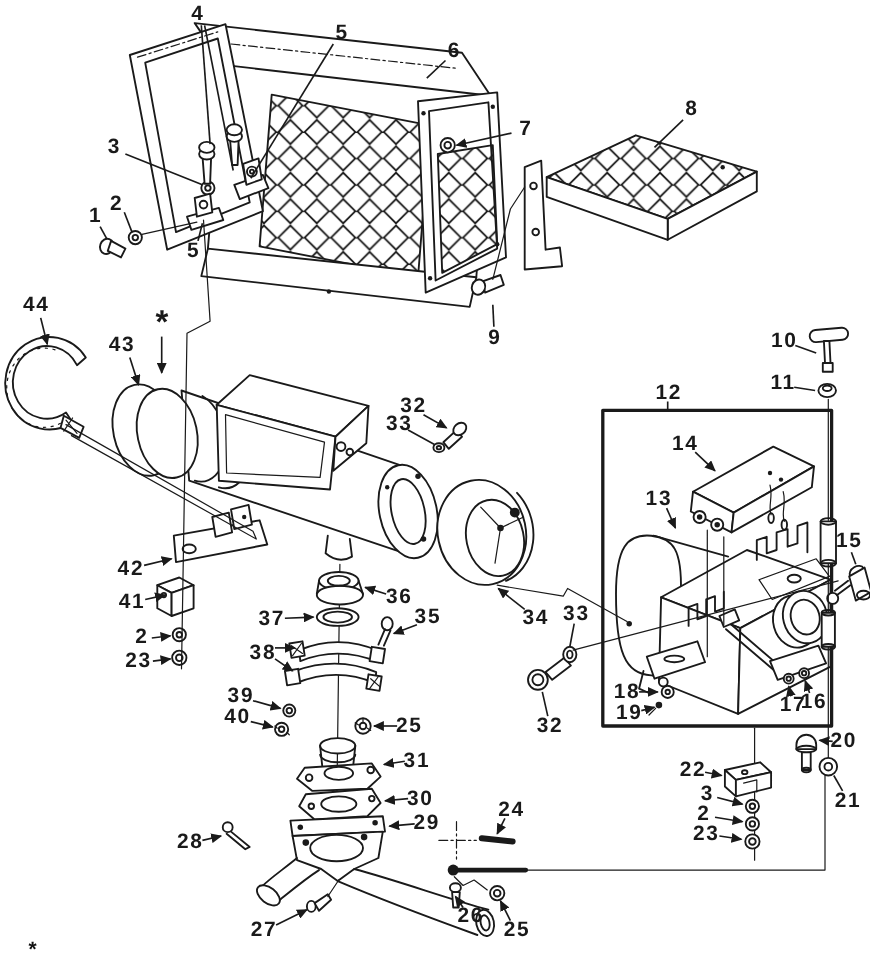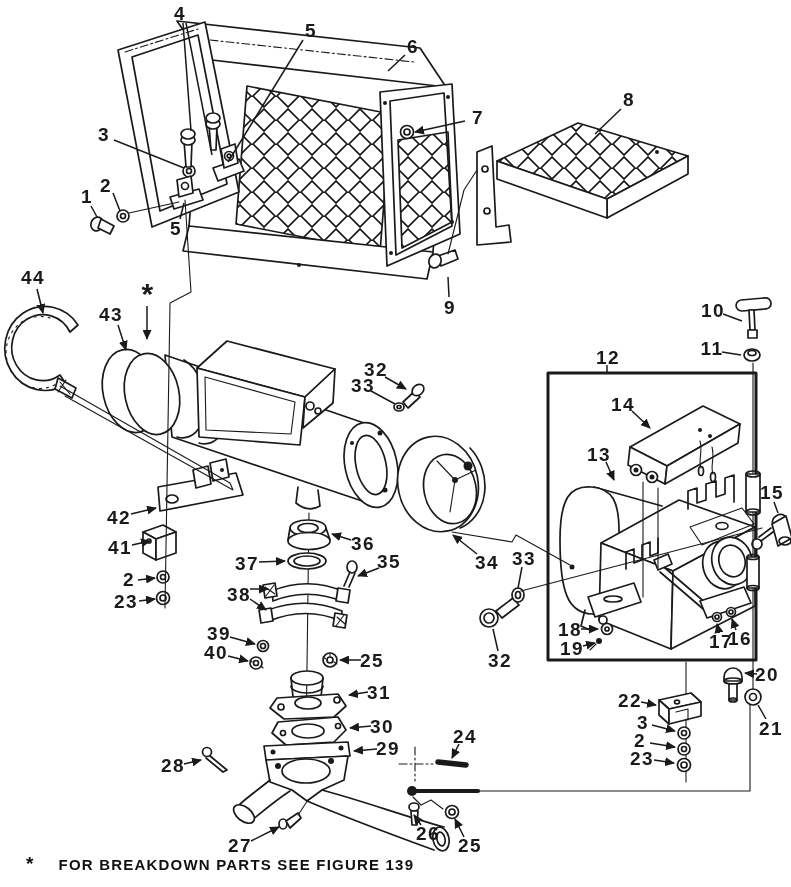--- a/index.html
+++ b/index.html
@@ -551,15 +551,14 @@
         <text x="643" y="722" class="callout">3</text>
         <polyline points="650,743 675,747" class="leader" marker-end="url(#arrw)"></polyline>
         <text x="640" y="740" class="callout">2</text>
         <polyline points="654,760 674,763" class="leader" marker-end="url(#arrw)"></polyline>
         <text x="642" y="758" class="callout">23</text>
       </g>
 </svg>
 
 <div class="footnote">
   <span class="fn-star">*</span>
-  <span>FOR BREAKDOWN PARTS SEE FIGURE 139</span>
 </div>
 </div>
 
 </body></html>

